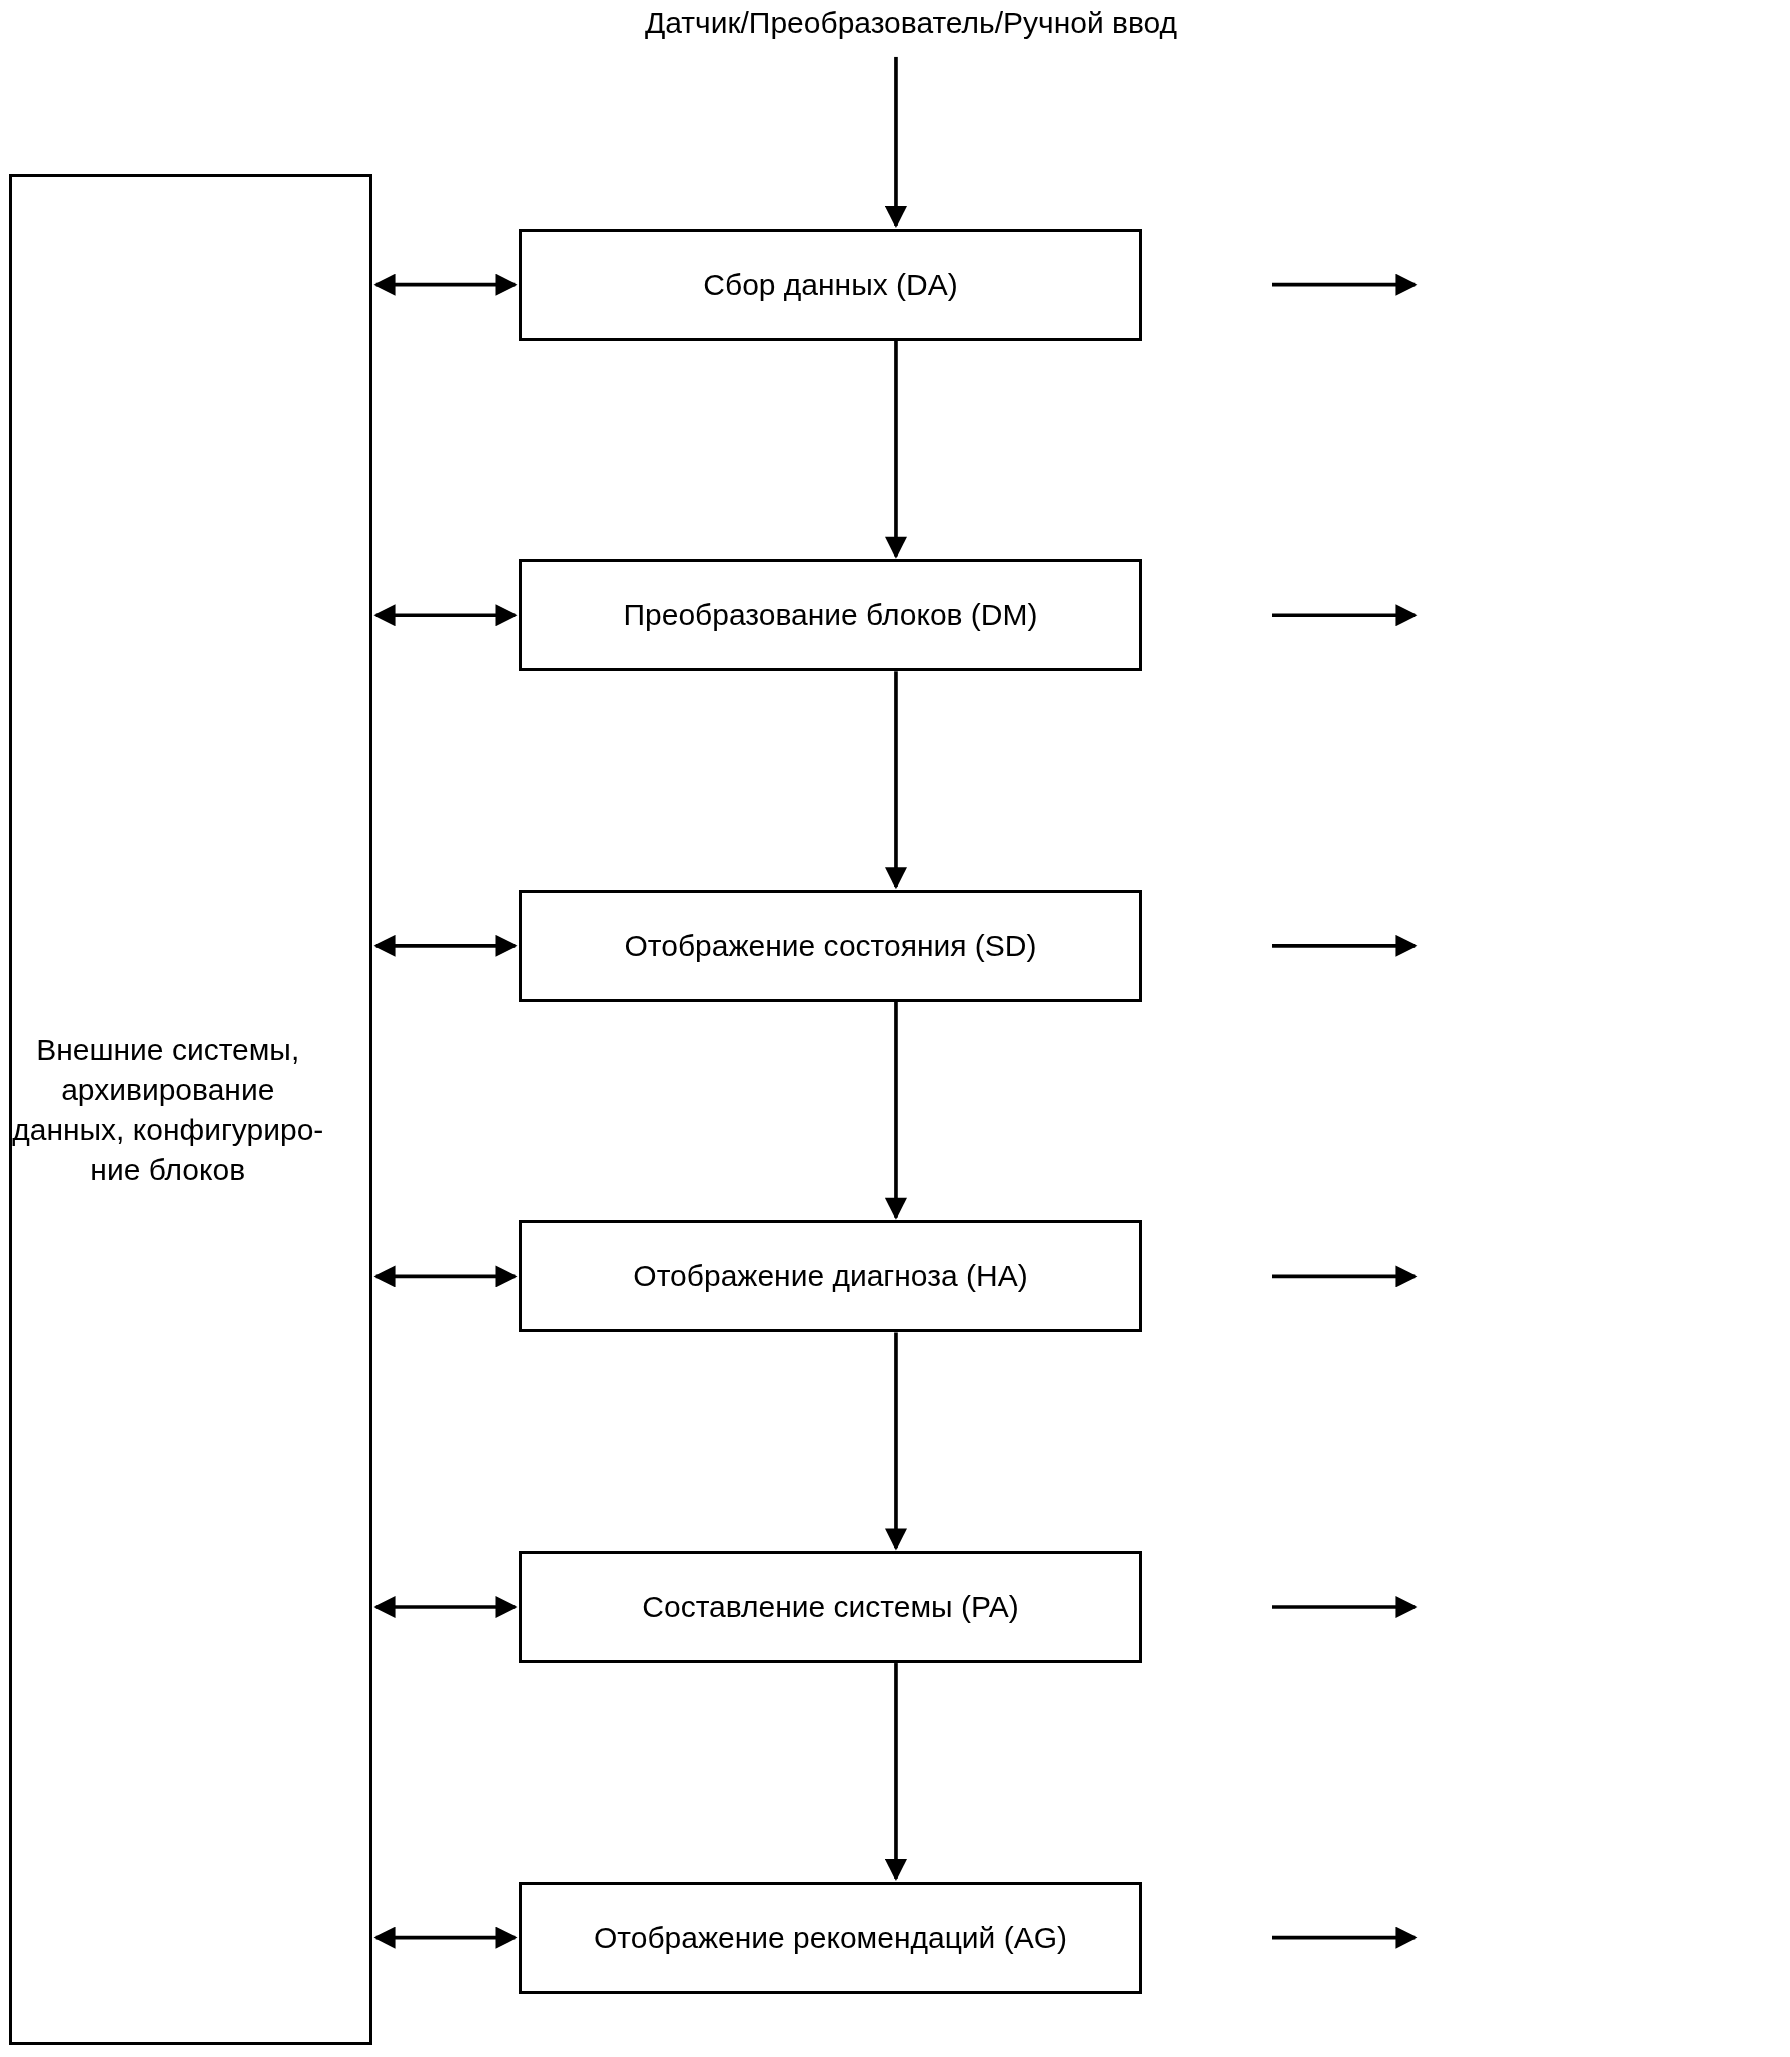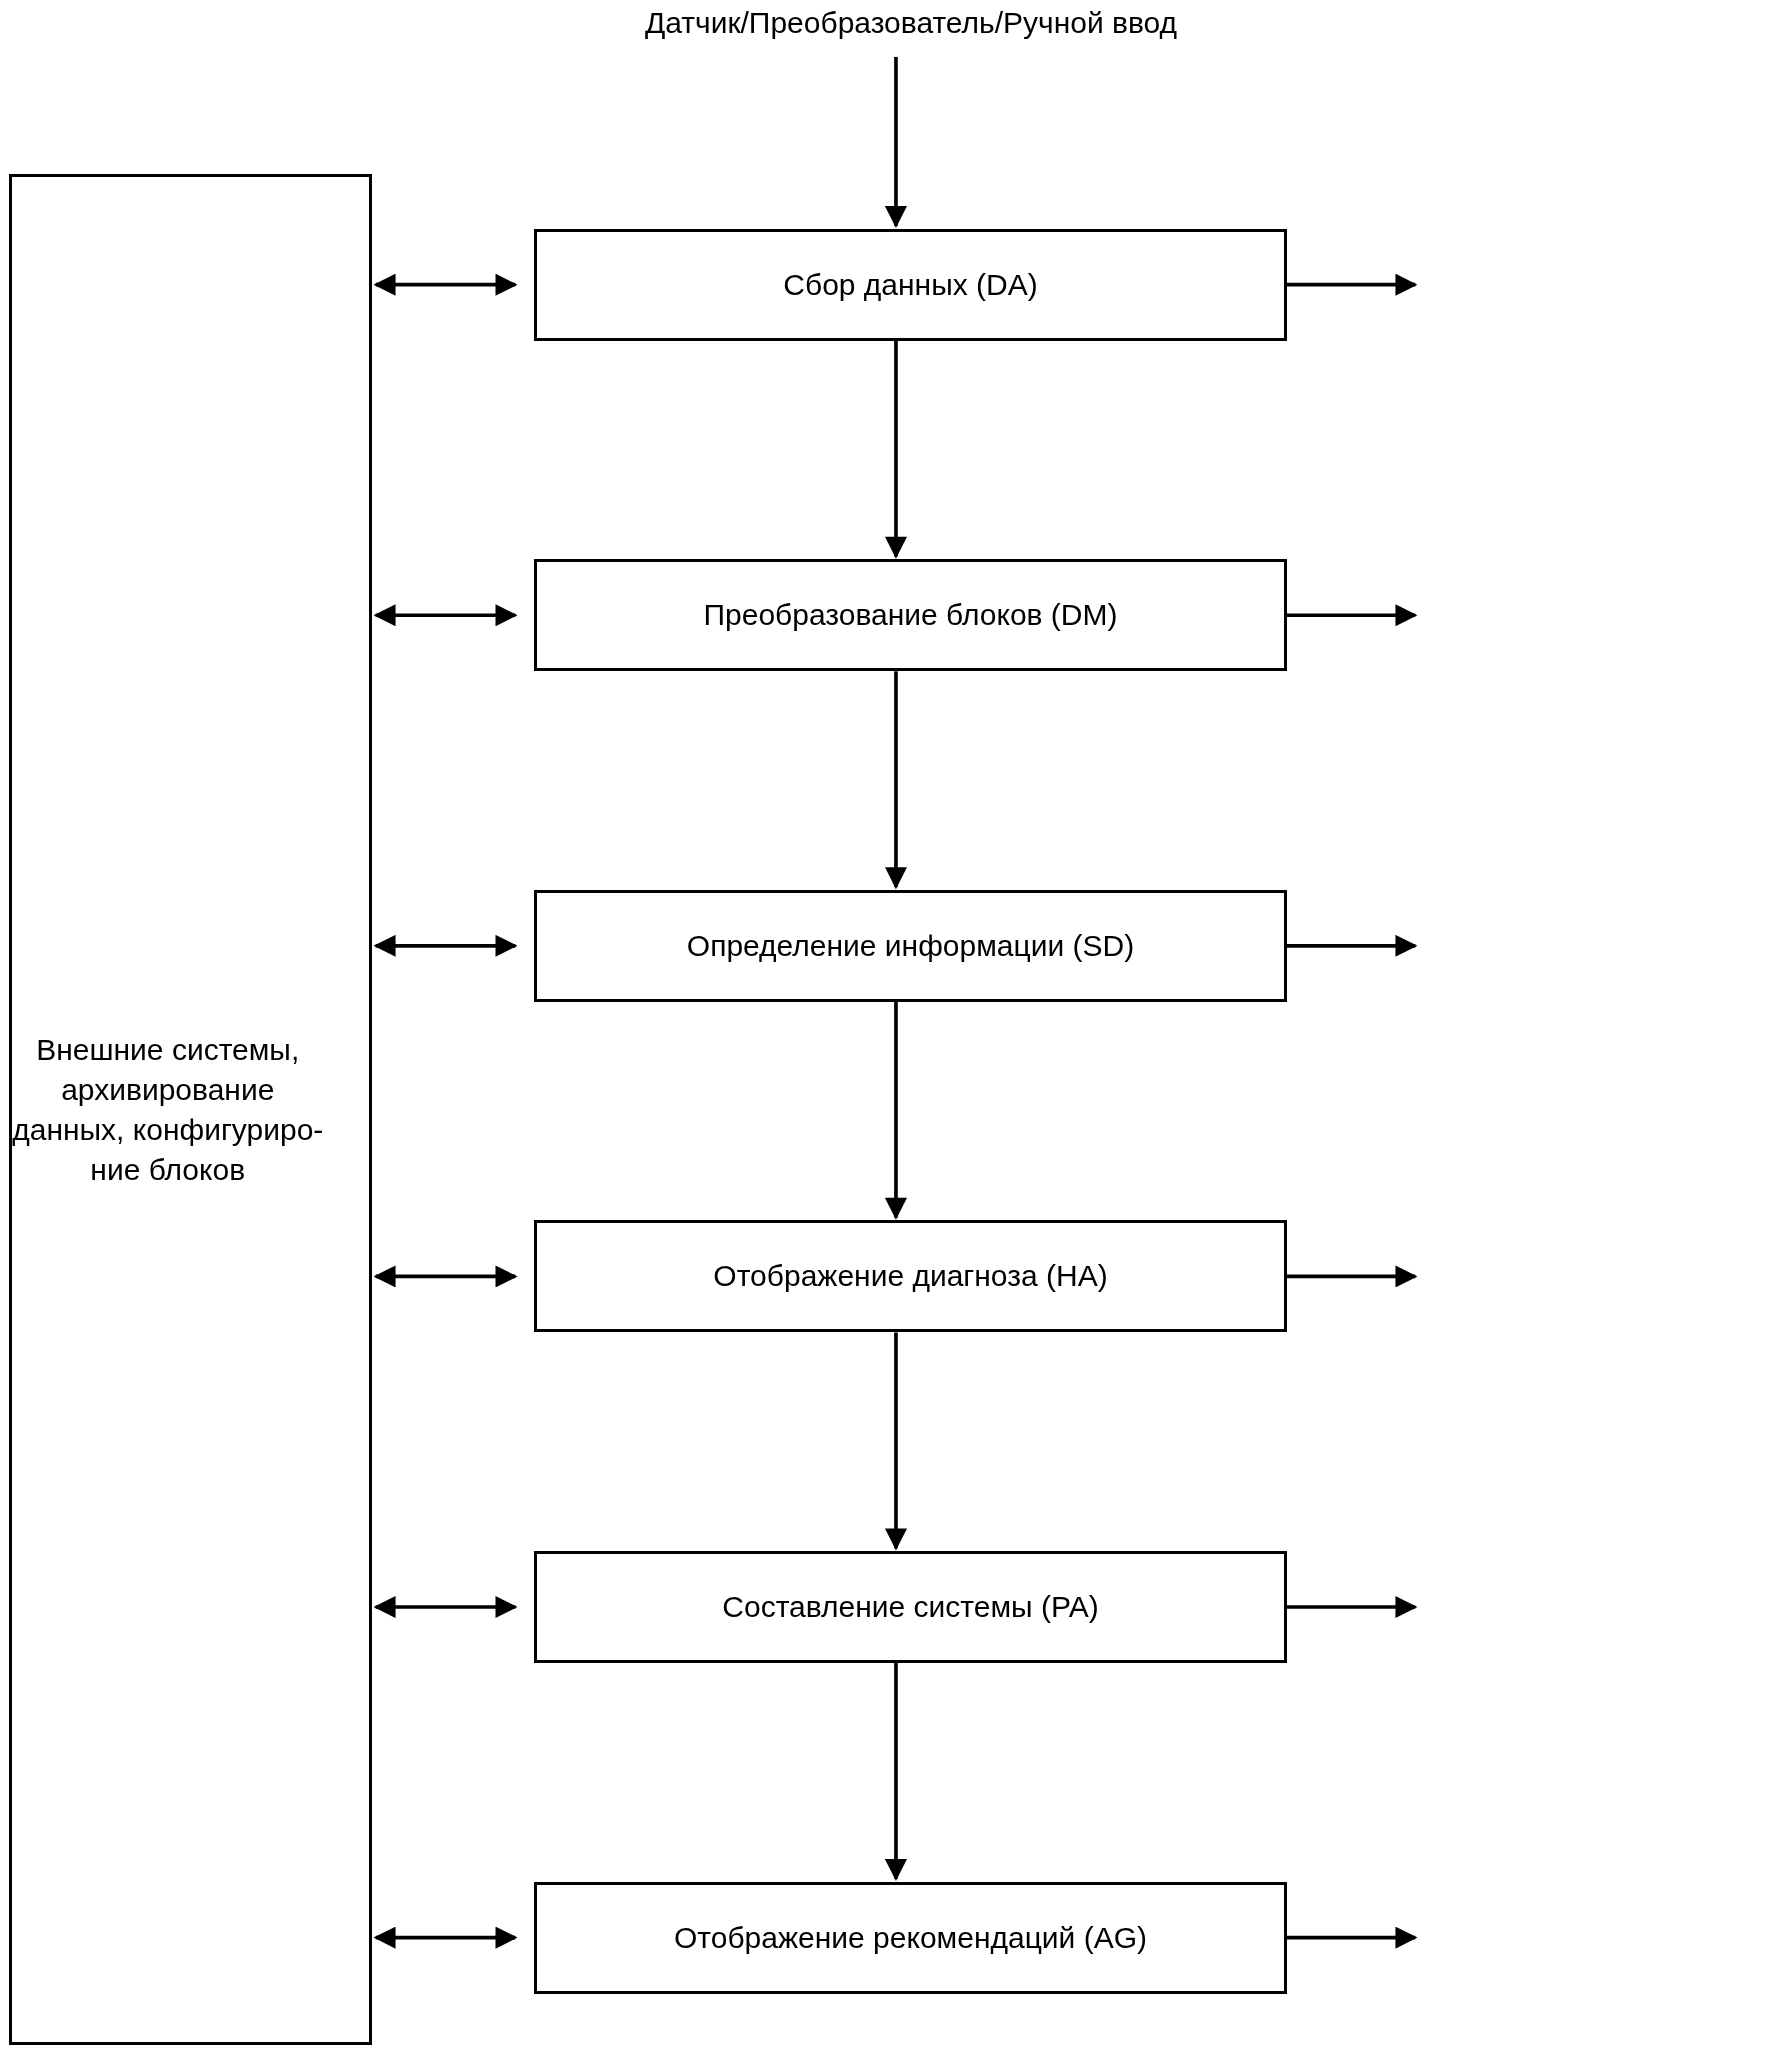--- a/index.html
+++ b/index.html
@@ -36,22 +36,22 @@
   .panel-left  { left: 9.2px; }
   .panel-right { left: 1419px; }
   .panel-text {
     font-size: 30px;
     line-height: 40px;
     text-align: center;
     white-space: pre-line;
   }
   .node {
     position: absolute;
-    left: 534px;
-    width: 753px;
+    left: 519px;
+    width: 623px;
     height: 112px;
     border: 3.7px solid #000000;
     box-sizing: border-box;
     background: #ffffff;
     display: flex;
     align-items: center;
     justify-content: center;
   }
   .node-label {
     font-size: 30px;
@@ -109,21 +109,21 @@
   </div>
 
 
   <div class="node" style="top:229px">
     <span class="node-label">Сбор данных (DA)</span>
   </div>
   <div class="node" style="top:559px">
     <span class="node-label">Преобразование блоков (DM)</span>
   </div>
   <div class="node" style="top:890px">
-    <span class="node-label">Определение информации (SD)</span>
+    <span class="node-label">Отображение состояния (SD)</span>
   </div>
   <div class="node" style="top:1220px">
     <span class="node-label">Отображение диагноза (HA)</span>
   </div>
   <div class="node" style="top:1551px">
     <span class="node-label">Составление системы (PA)</span>
   </div>
   <div class="node" style="top:1882px">
     <span class="node-label">Отображение рекомендаций (AG)</span>
   </div>

